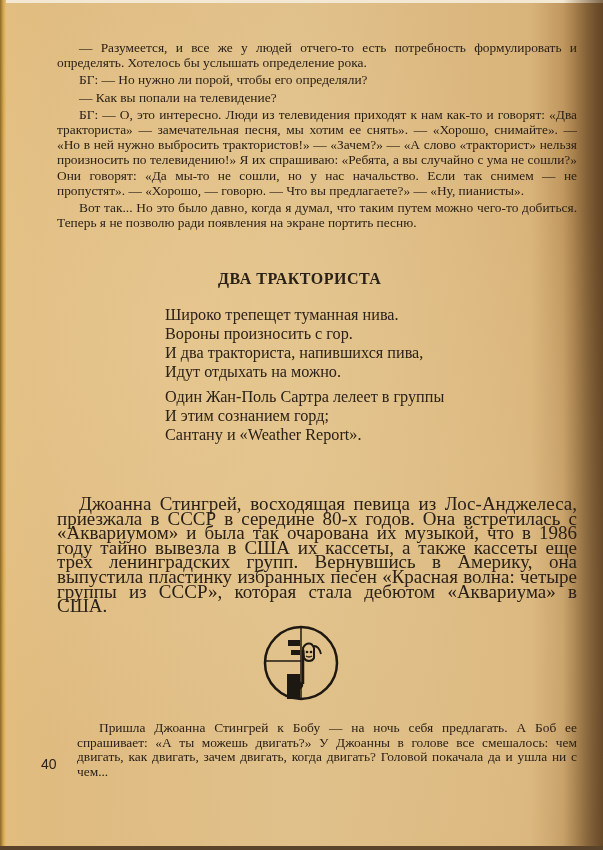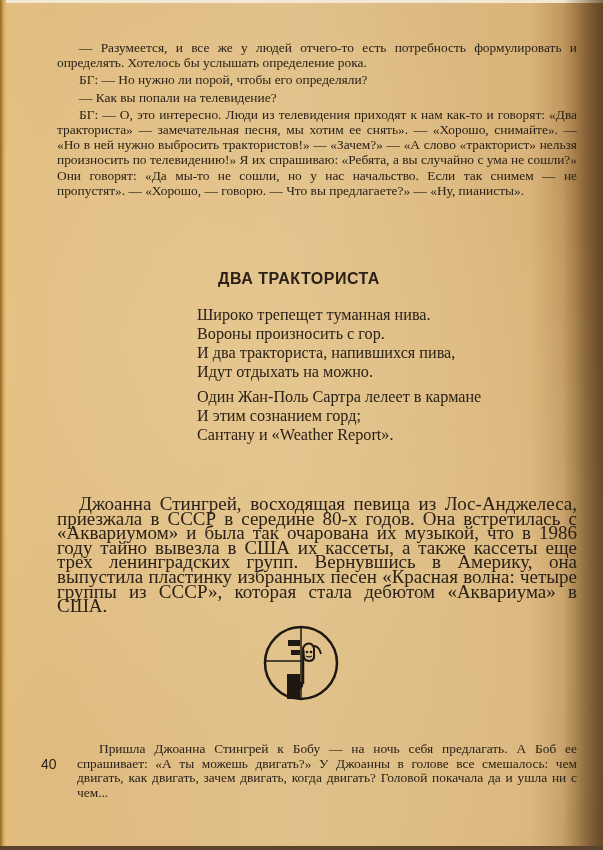--- a/index.html
+++ b/index.html
@@ -50,37 +50,37 @@
     }
     .text-block p {
       margin: 0 0 2px 0;
       text-indent: 22px;
     }
     #interview { top: 40px; }
     #song-title {
       position: absolute;
       left: 218px;
       top: 270px;
-      font-family: Liberation Sans, sans-serif;
+      font-family: Liberation Serif, serif;
       font-weight: bold;
       font-size: 16px;
       letter-spacing: 0.5px;
     }
     .poem {
       position: absolute;
       left: 165px;
       font-size: 16.2px;
       line-height: 19px;
     }
-    .poem div { white-space: nowrap; margin-left: 32px; }
+    .poem div { white-space: nowrap; }
     #stanza-1 { top: 306px; }
     #stanza-2 { top: 388px; }
     #note { top: 497px; font-size: 19px; line-height: 14.6px; }
     #anecdote { top: 721px; left: 77px; width: 500px; font-size: 13.4px; line-height: 14.6px; }
-    #anecdote p { text-indent: 22px; margin-top: 21px; }
+    #anecdote p { text-indent: 22px; }
     #emblem {
       position: absolute;
       left: 262px;
       top: 624px;
       width: 78px;
       height: 78px;
     }
     #page-number {
       position: absolute;
       left: 41px;
@@ -96,33 +96,34 @@
   <div class="top-edge"></div>
   <div class="left-edge"></div>
   <div class="right-fold"></div>
   <div class="bottom-edge"></div>
 
   <div id="interview" class="text-block">
     <p>— Разумеется, и все же у людей отчего-то есть потребность формулировать и определять. Хотелось бы услышать определение рока.</p>
     <p>БГ: — Но нужно ли порой, чтобы его определяли?</p>
     <p>— Как вы попали на телевидение?</p>
     <p>БГ: — О, это интересно. Люди из телевидения приходят к нам как-то и говорят: «Два тракториста» — замечательная песня, мы хотим ее снять». — «Хорошо, снимайте». — «Но в ней нужно выбросить трактористов!» — «Зачем?» — «А слово «тракторист» нельзя произносить по телевидению!» Я их спрашиваю: «Ребята, а вы случайно с ума не сошли?» Они говорят: «Да мы-то не сошли, но у нас начальство. Если так снимем — не пропустят». — «Хорошо, — говорю. — Что вы предлагаете?» — «Ну, пианисты».</p>
+    <p>Вот так... Но это было давно, когда я думал, что таким путем можно чего-то добиться. Теперь я не позволю ради появления на экране портить песню.</p>
   </div>
 
   <div id="song-title">ДВА ТРАКТОРИСТА</div>
 
   <div id="stanza-1" class="poem">
     <div>Широко трепещет туманная нива.</div>
     <div>Вороны произносить с гор.</div>
     <div>И два тракториста, напившихся пива,</div>
     <div>Идут отдыхать на можно.</div>
   </div>
 
   <div id="stanza-2" class="poem">
-    <div>Один Жан-Поль Сартра лелеет в кармане</div>
+    <div>Один Жан-Поль Сартра лелеет в группы</div>
     <div>И этим сознанием горд;</div>
     <div>Сантану и «Weather Report».</div>
   </div>
 
   <div id="note" class="text-block">
     <p>Джоанна Стингрей, восходящая певица из Лос-Анджелеса, приезжала в СССР в середине 80-х годов. Она встретилась с «Аквариумом» и была так очарована их музыкой, что в 1986 году тайно вывезла в США их кассеты, а также кассеты еще трех ленинградских групп. Вернувшись в Америку, она выпустила пластинку избранных песен «Красная волна: четыре группы из СССР», которая стала дебютом «Аквариума» в США.</p>
   </div>
 
   <div id="emblem">
     <svg width="78" height="78" viewBox="0 0 78 78" xmlns="http://www.w3.org/2000/svg">

